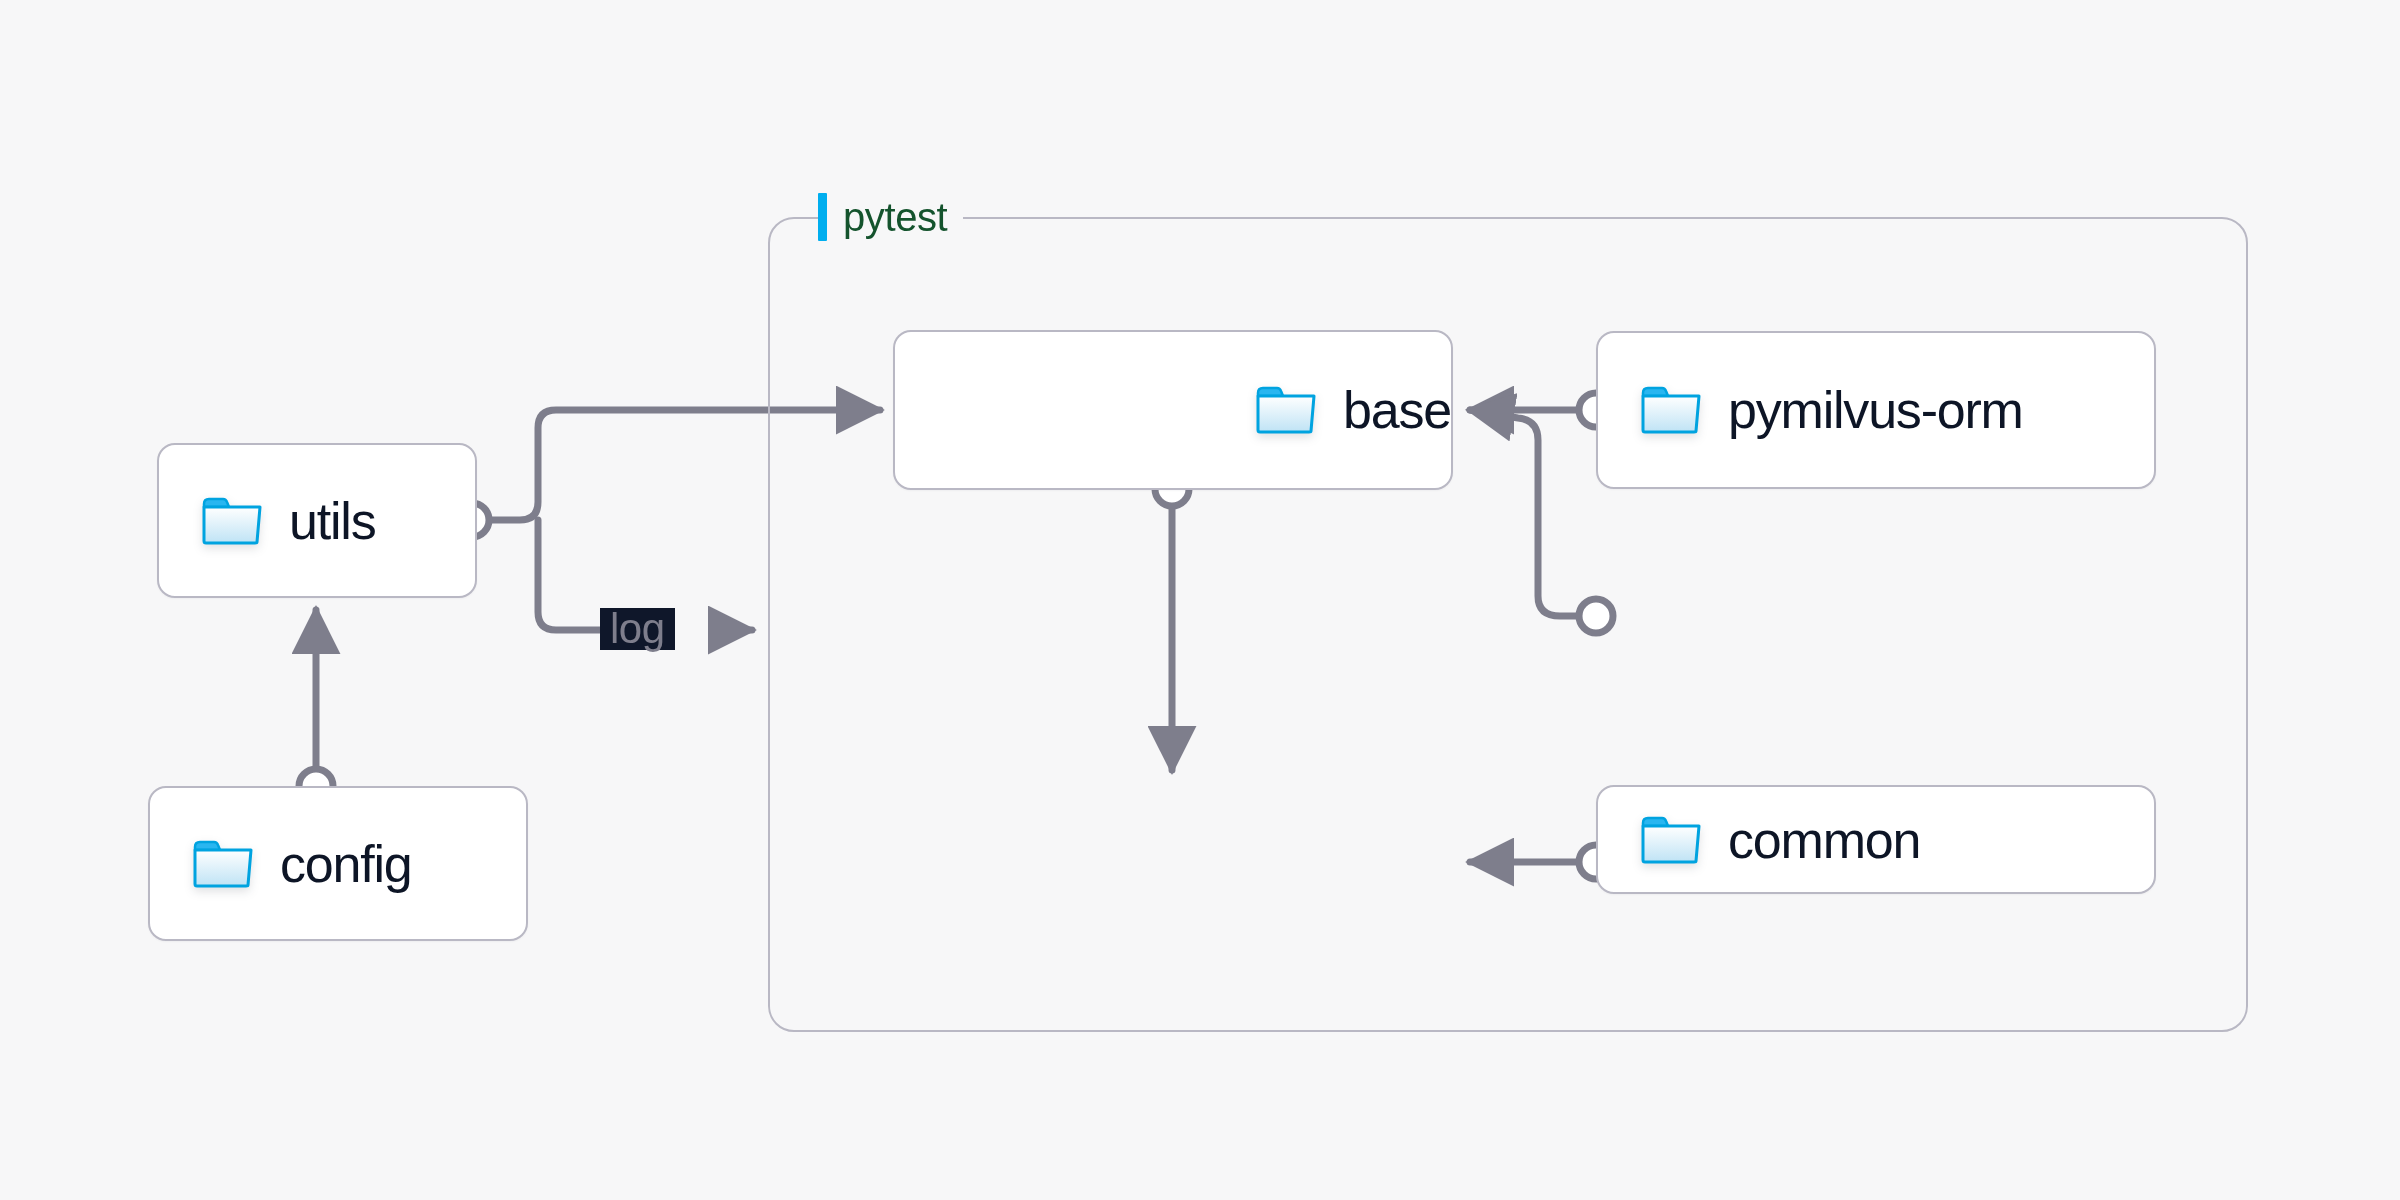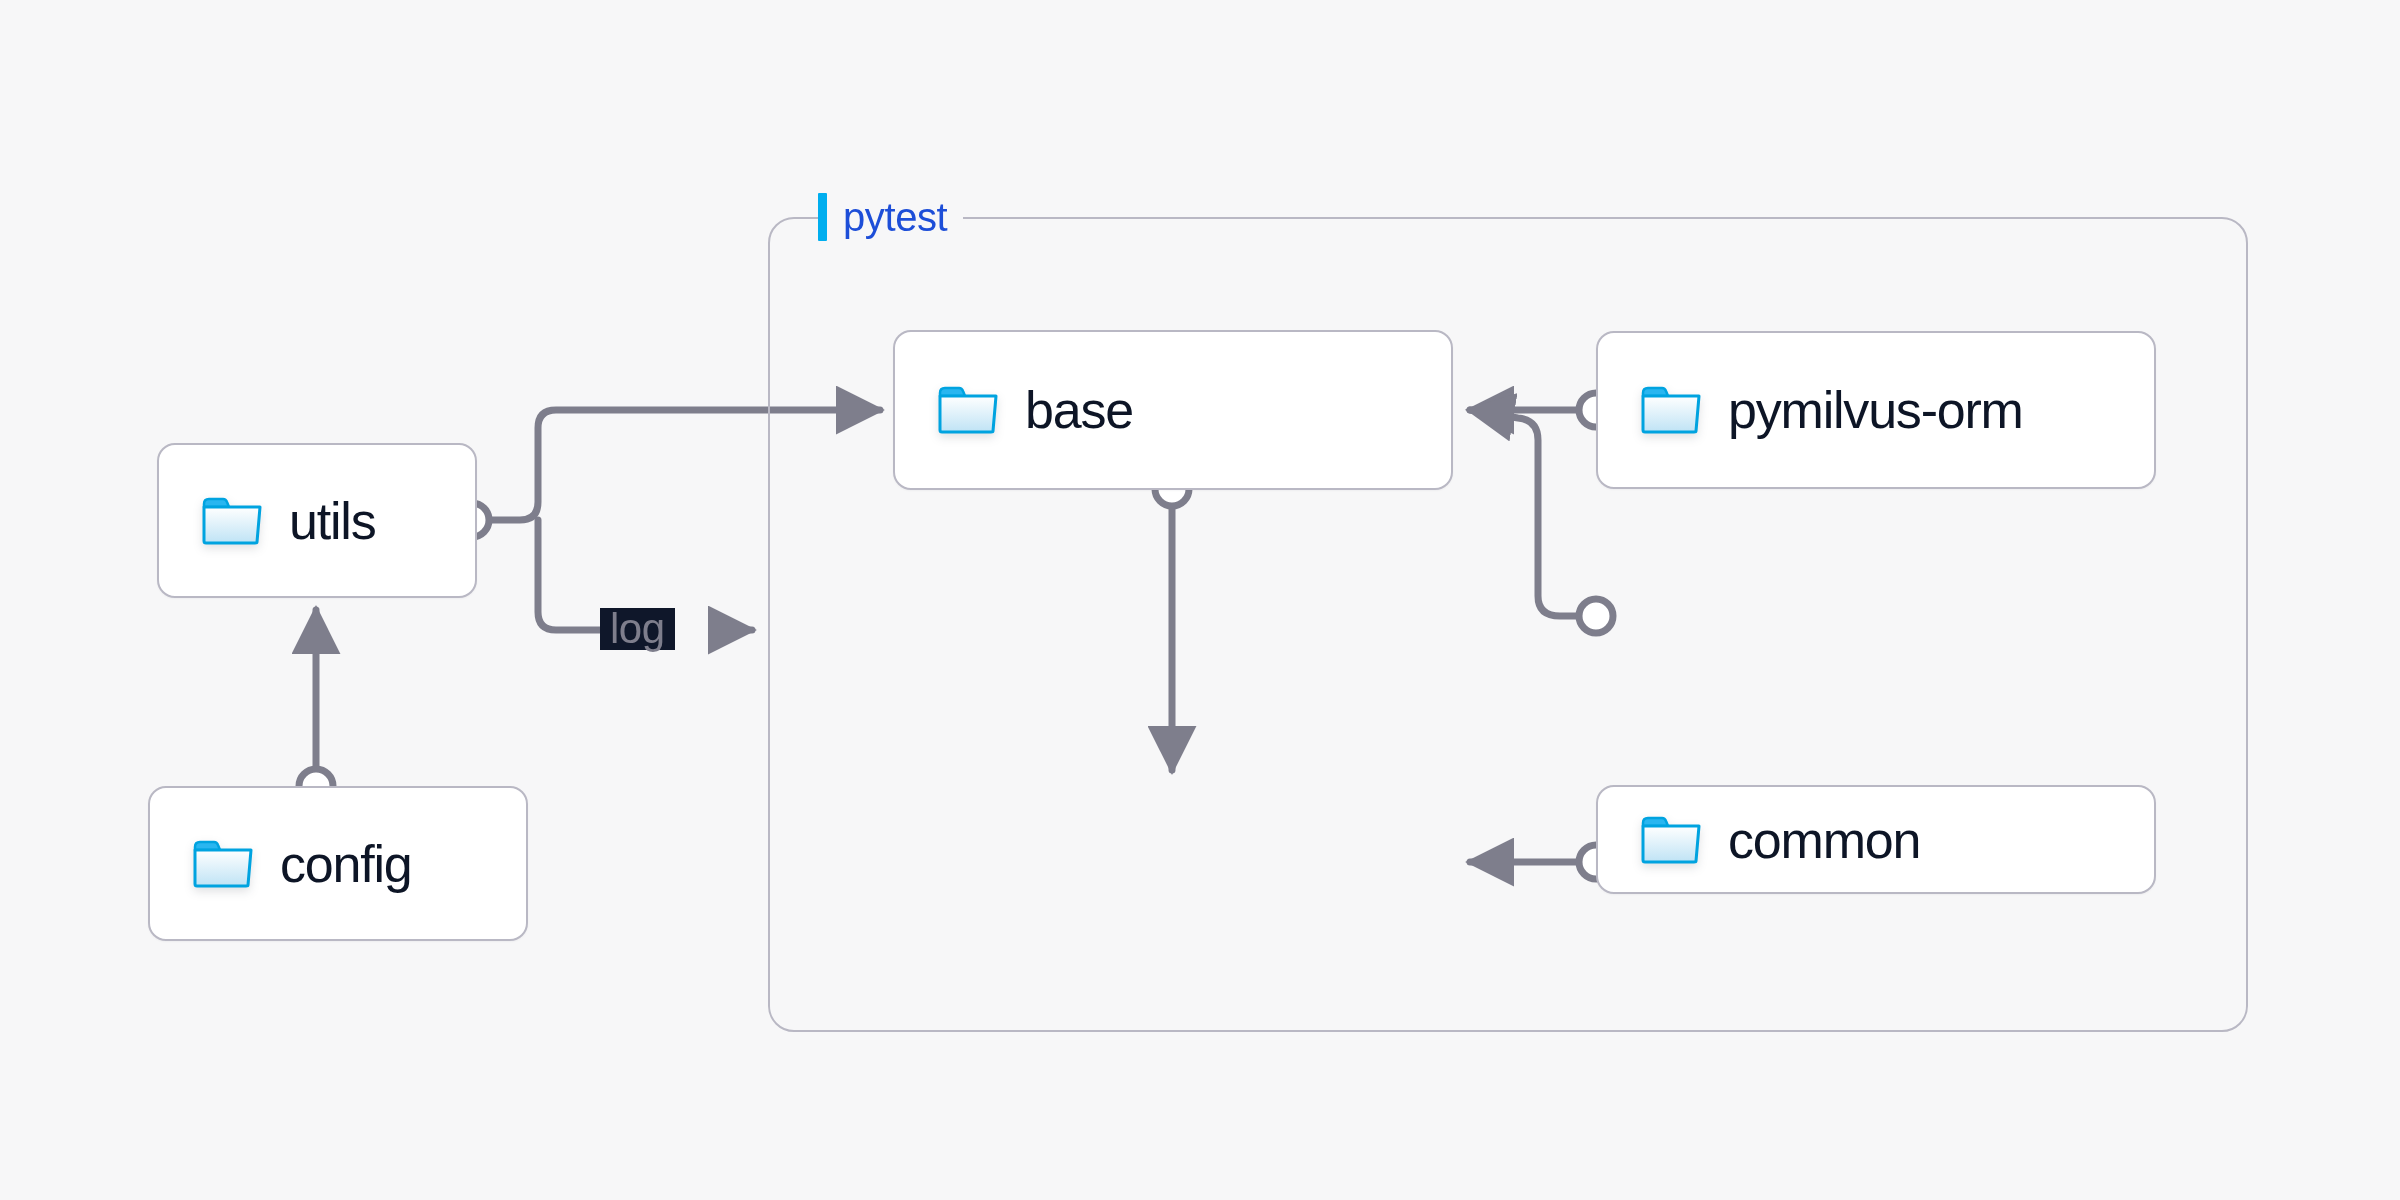--- a/index.html
+++ b/index.html
@@ -49,21 +49,21 @@
   }
   .group-accent-bar {
     width: 9px;
     height: 48px;
     background: #00aeef;
     border-radius: 1px;
     flex: none;
   }
   .group-label-text {
     font-size: 40px;
-    color: #1d4ed8;
+    color: #14532d;
     letter-spacing: -0.4px;
     white-space: nowrap;
   }
 
   
   .node {
     position: absolute;
     box-sizing: border-box;
     background: #ffffff;
     border: 2px solid #b9b8c4;
@@ -172,21 +172,21 @@
   <div class="node" style="left:148px; top:786px; width:380px; height:155px;">
     <div class="node-inner">
       <svg class="folder-icon" viewBox="0 0 62 50">
         <path d="M3 8 Q3 3 8 3 L22 3 Q25 3 26 6 L28 11 L3 11 Z" fill="#29b6f0" stroke="#00a3e0" stroke-width="2.5" stroke-linejoin="round"></path>
         <path d="M3 11 L59 11 L56 46 Q56 47 54 47 L5 47 Q3 47 3 45 Z" fill="url(#folderFill)" stroke="#00a3e0" stroke-width="3" stroke-linejoin="round"></path>
       </svg>
       <span class="node-label">config</span>
     </div>
   </div>
 
-  <div class="node" style="left:893px; top:330px; width:560px; height:160px;">
+  <div class="node" style="left:893px; top:330px; width:560px; height:160px;justify-content:flex-end;">
     <div class="node-inner">
       <svg class="folder-icon" viewBox="0 0 62 50">
         <path d="M3 8 Q3 3 8 3 L22 3 Q25 3 26 6 L28 11 L3 11 Z" fill="#29b6f0" stroke="#00a3e0" stroke-width="2.5" stroke-linejoin="round"></path>
         <path d="M3 11 L59 11 L56 46 Q56 47 54 47 L5 47 Q3 47 3 45 Z" fill="url(#folderFill)" stroke="#00a3e0" stroke-width="3" stroke-linejoin="round"></path>
       </svg>
       <span class="node-label">base</span>
     </div>
   </div>
 
 

